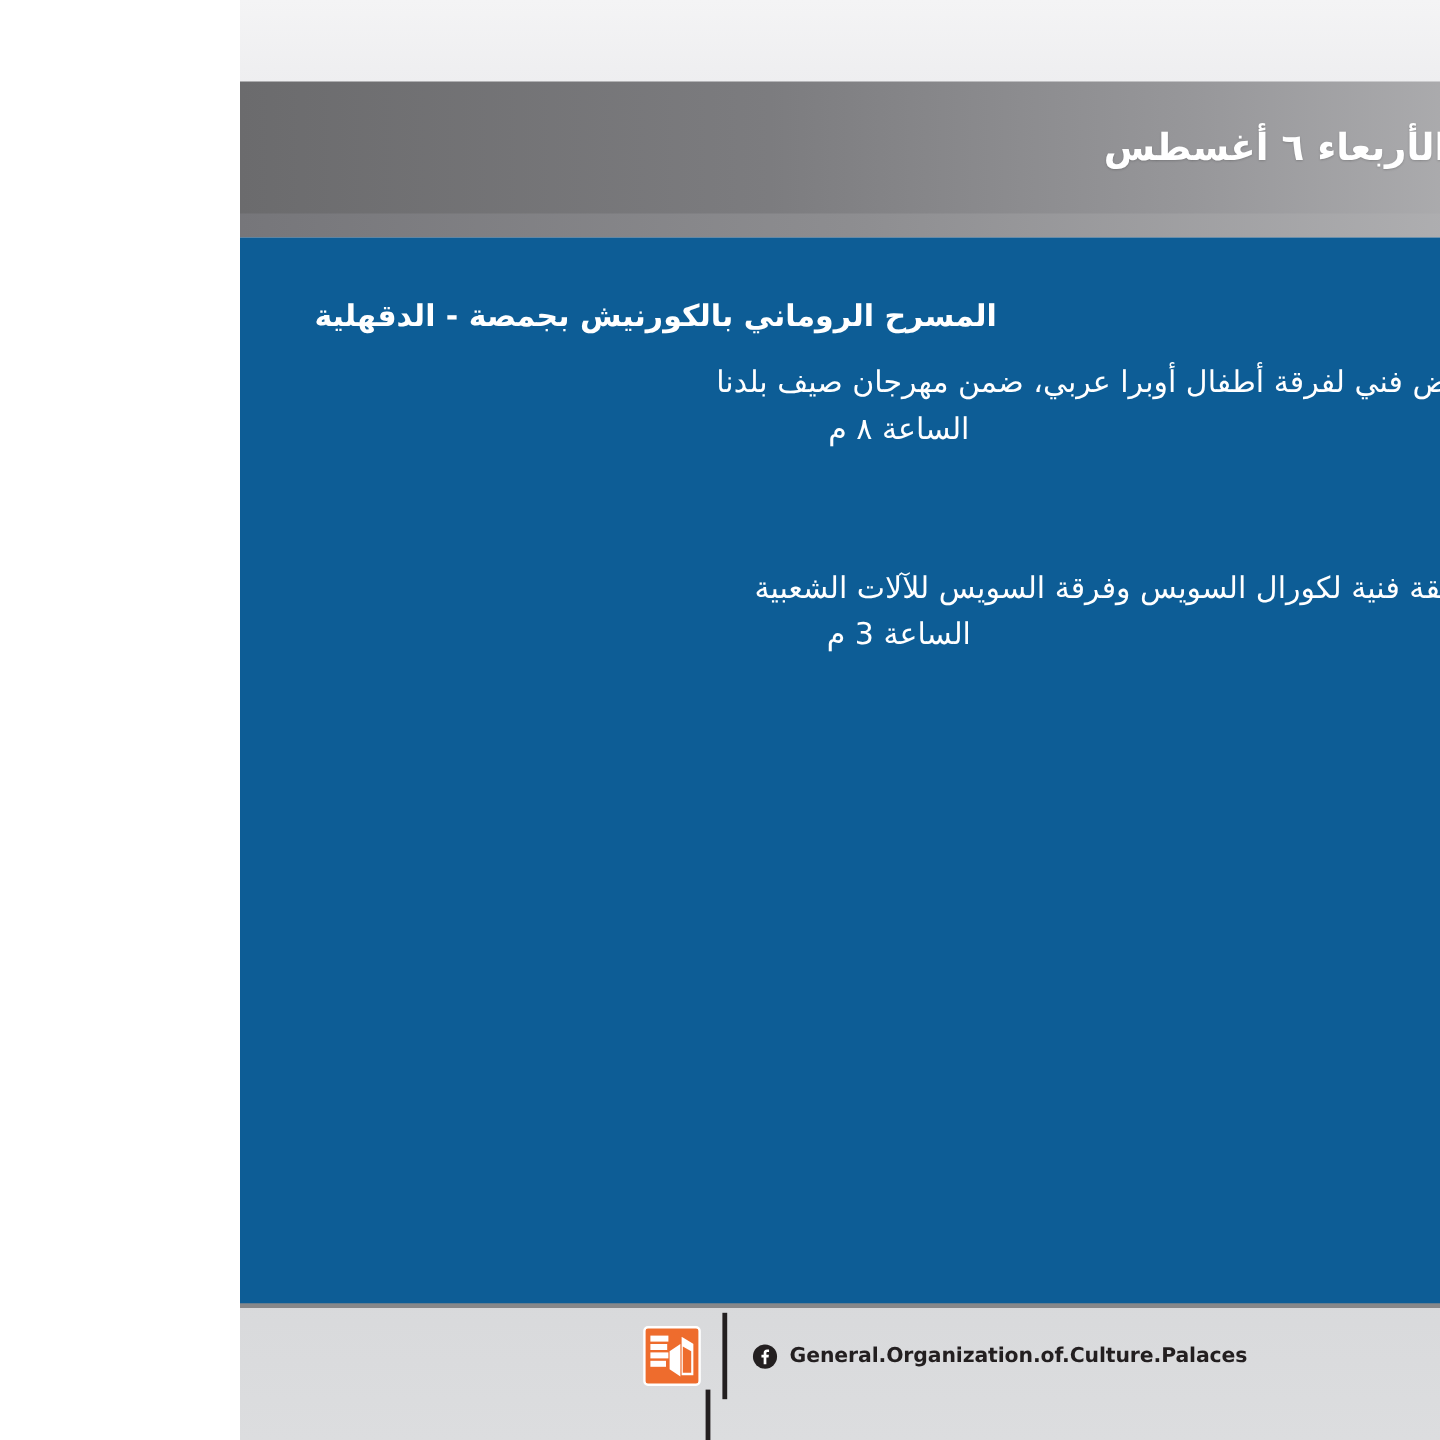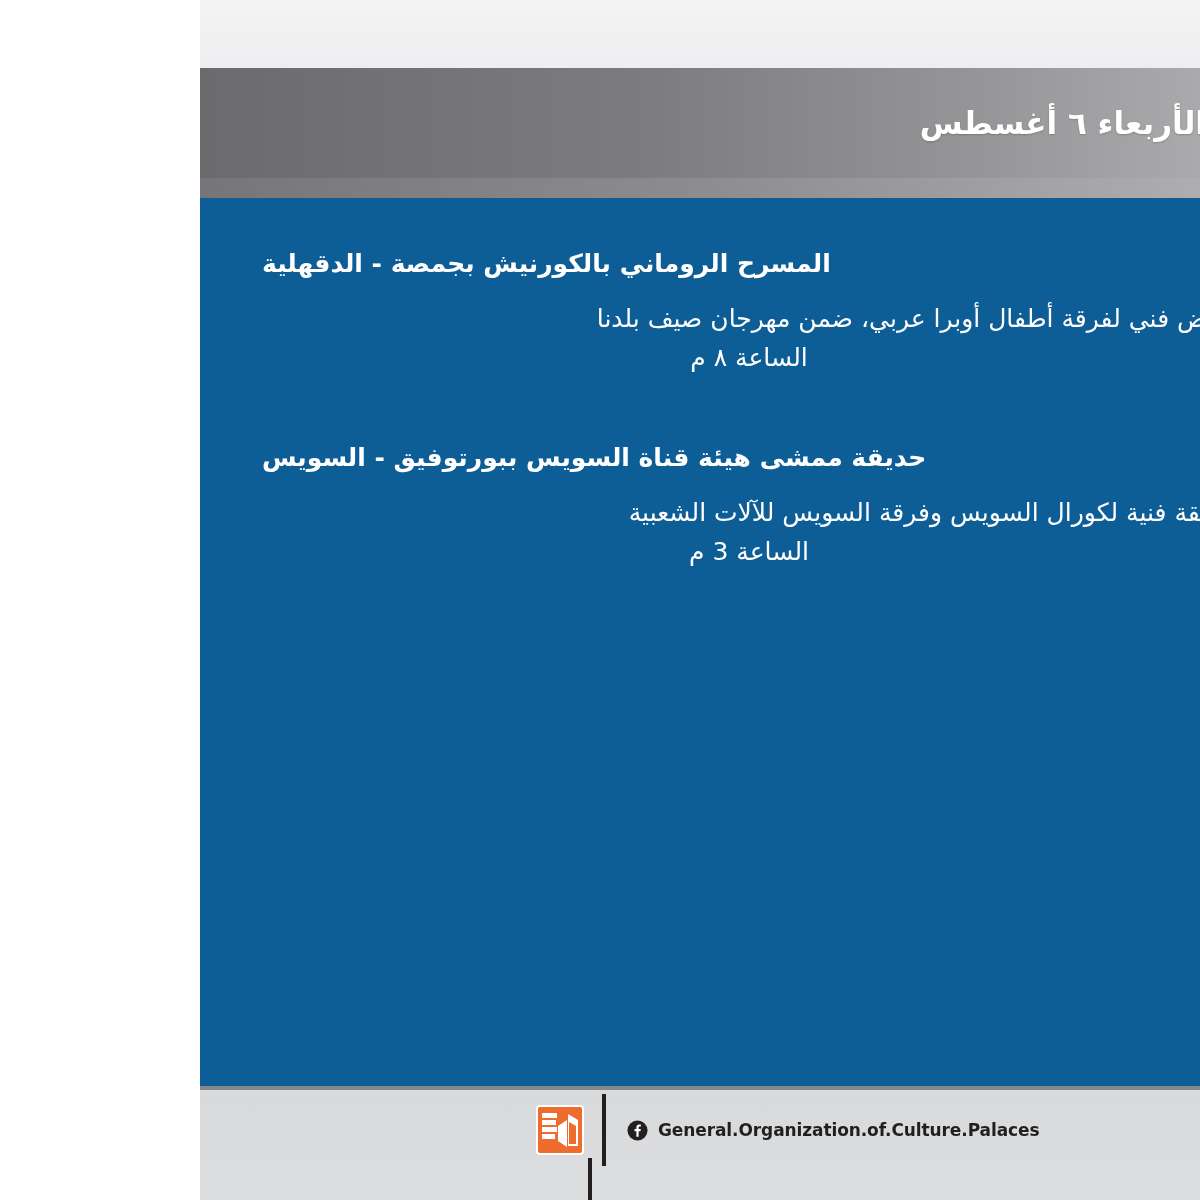--- a/index.html
+++ b/index.html
@@ -192,21 +192,20 @@
           <span class="bullet"></span>
           <span class="event-title">المسرح الروماني بالكورنيش بجمصة - الدقهلية</span>
         </div>
         <div class="event-desc">عرض فني لفرقة أطفال أوبرا عربي، ضمن مهرجان صيف بلدنا</div>
         <div class="event-time">الساعة ٨ م</div>
       </li>
 
       <li class="event">
         <div class="event-head">
           <span class="bullet"></span>
-          <span class="event-title">حديقة ممشى هيئة قناة السويس ببورتوفيق - السويس</span>
         </div>
         <div class="event-desc">حديقة فنية لكورال السويس وفرقة السويس للآلات الشعبية</div>
         <div class="event-time">الساعة 3 م</div>
       </li>
 
     </ul>
   </div>
 
   <div class="footer">
     <div class="footer-inner">

